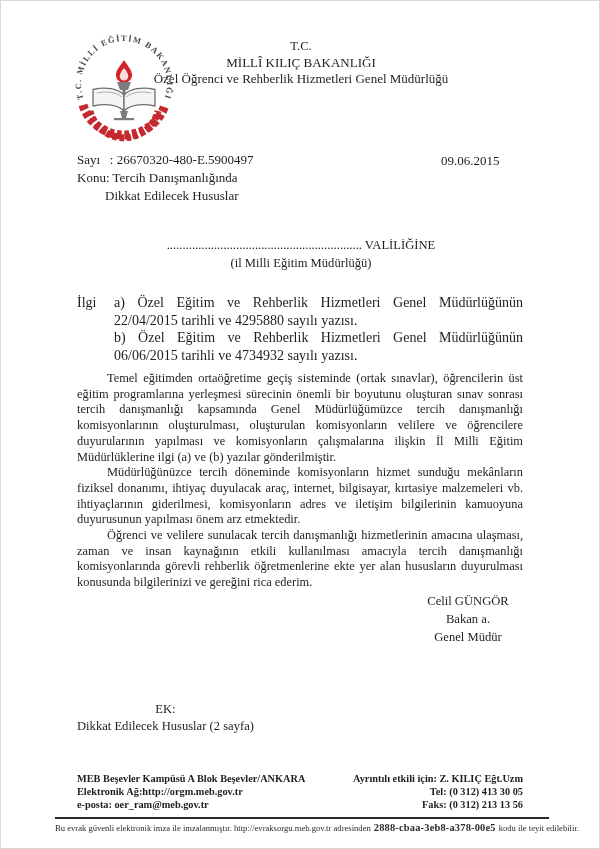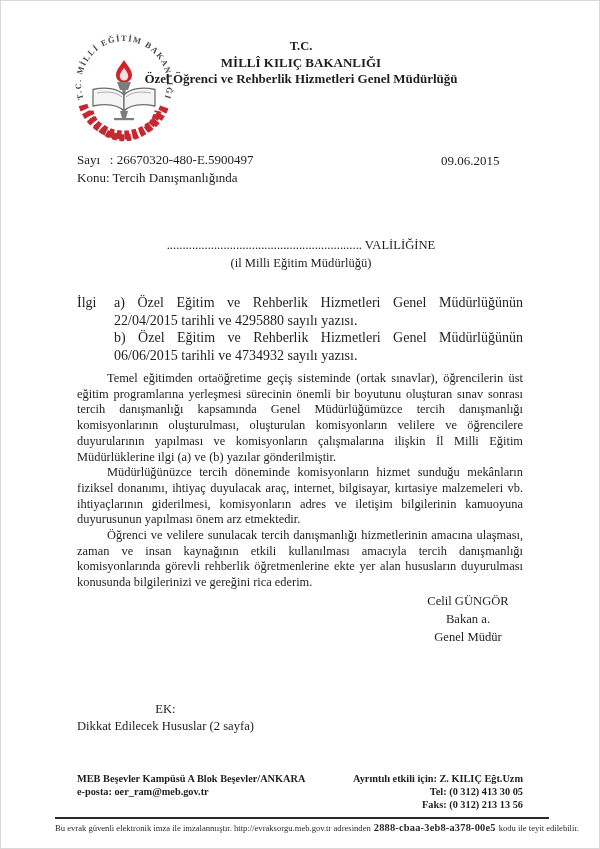--- a/index.html
+++ b/index.html
@@ -8,21 +8,21 @@
     position:relative; width:600px; height:849px; margin:0 auto;
     background:#ffffff; border:1px solid #d8d8d8; overflow:hidden;
     font-family:"Liberation Serif", serif; color:#1e1e1e;
   }
   .abs { position:absolute; }
 
   
   #logo { left:66px; top:32px; width:114px; height:114px; }
 
   
-  #header-text { top:37px; left:0; width:600px; text-align:center; line-height:16.5px; font-size:13px;font-weight:bold; }
+  #header-text { top:37px; left:0; width:600px; text-align:center; line-height:16.5px; font-size:13px; }
   #header-text .tc { font-size:12.5px; }
 
   
   #ref { top:150px; left:76px; width:446px; font-size:13px; line-height:18px; }
   #ref .row { white-space:pre-wrap; }
   #ref .indent2 { padding-left:28px; }
   #ref .date { position:absolute; left:364px; top:1px; }
 
   
   #addressee { top:236px; left:0; width:600px; text-align:center; font-size:12.6px; line-height:17.5px; }
@@ -90,20 +90,21 @@
 
   <div id="header-text" class="abs">
     <div class="tc">T.C.</div>
     <div>MİLLÎ KILIÇ BAKANLIĞI</div>
     <div>Özel Öğrenci ve Rehberlik Hizmetleri Genel Müdürlüğü</div>
   </div>
 
   <div id="ref" class="abs">
     <div class="row">Sayı   : 26670320-480-E.5900497</div>
     <div class="row">Konu: Tercih Danışmanlığında</div>
+    <div class="row indent2">Dikkat Edilecek Hususlar</div>
     <div class="date">09.06.2015</div>
   </div>
 
   <div id="addressee" class="abs">
     <div>.............................................................. VALİLİĞİNE</div>
     <div>(il Milli Eğitim Müdürlüğü)</div>
   </div>
 
   <div id="ilgi" class="abs">
     <div>İlgi</div>
@@ -125,20 +126,21 @@
   </div>
 
   <div id="attachment" class="abs">
     <div>EK:</div>
     <div>Dikkat Edilecek Hususlar (2 sayfa)</div>
   </div>
 
   <div id="footer" class="abs">
     <div class="left">
       <div>MEB Beşevler Kampüsü A Blok Beşevler/ANKARA</div>
+      <div>Elektronik Ağ:http://orgm.meb.gov.tr</div>
       <div>e-posta: oer_ram@meb.gov.tr</div>
     </div>
     <div class="right">
       <div>Ayrıntılı etkili için: Z. KILIÇ Eğt.Uzm</div>
       <div>Tel: (0 312) 413 30 05</div>
       <div>Faks: (0 312) 213 13 56</div>
     </div>
   </div>
 
   <div id="rule" class="abs"></div>

